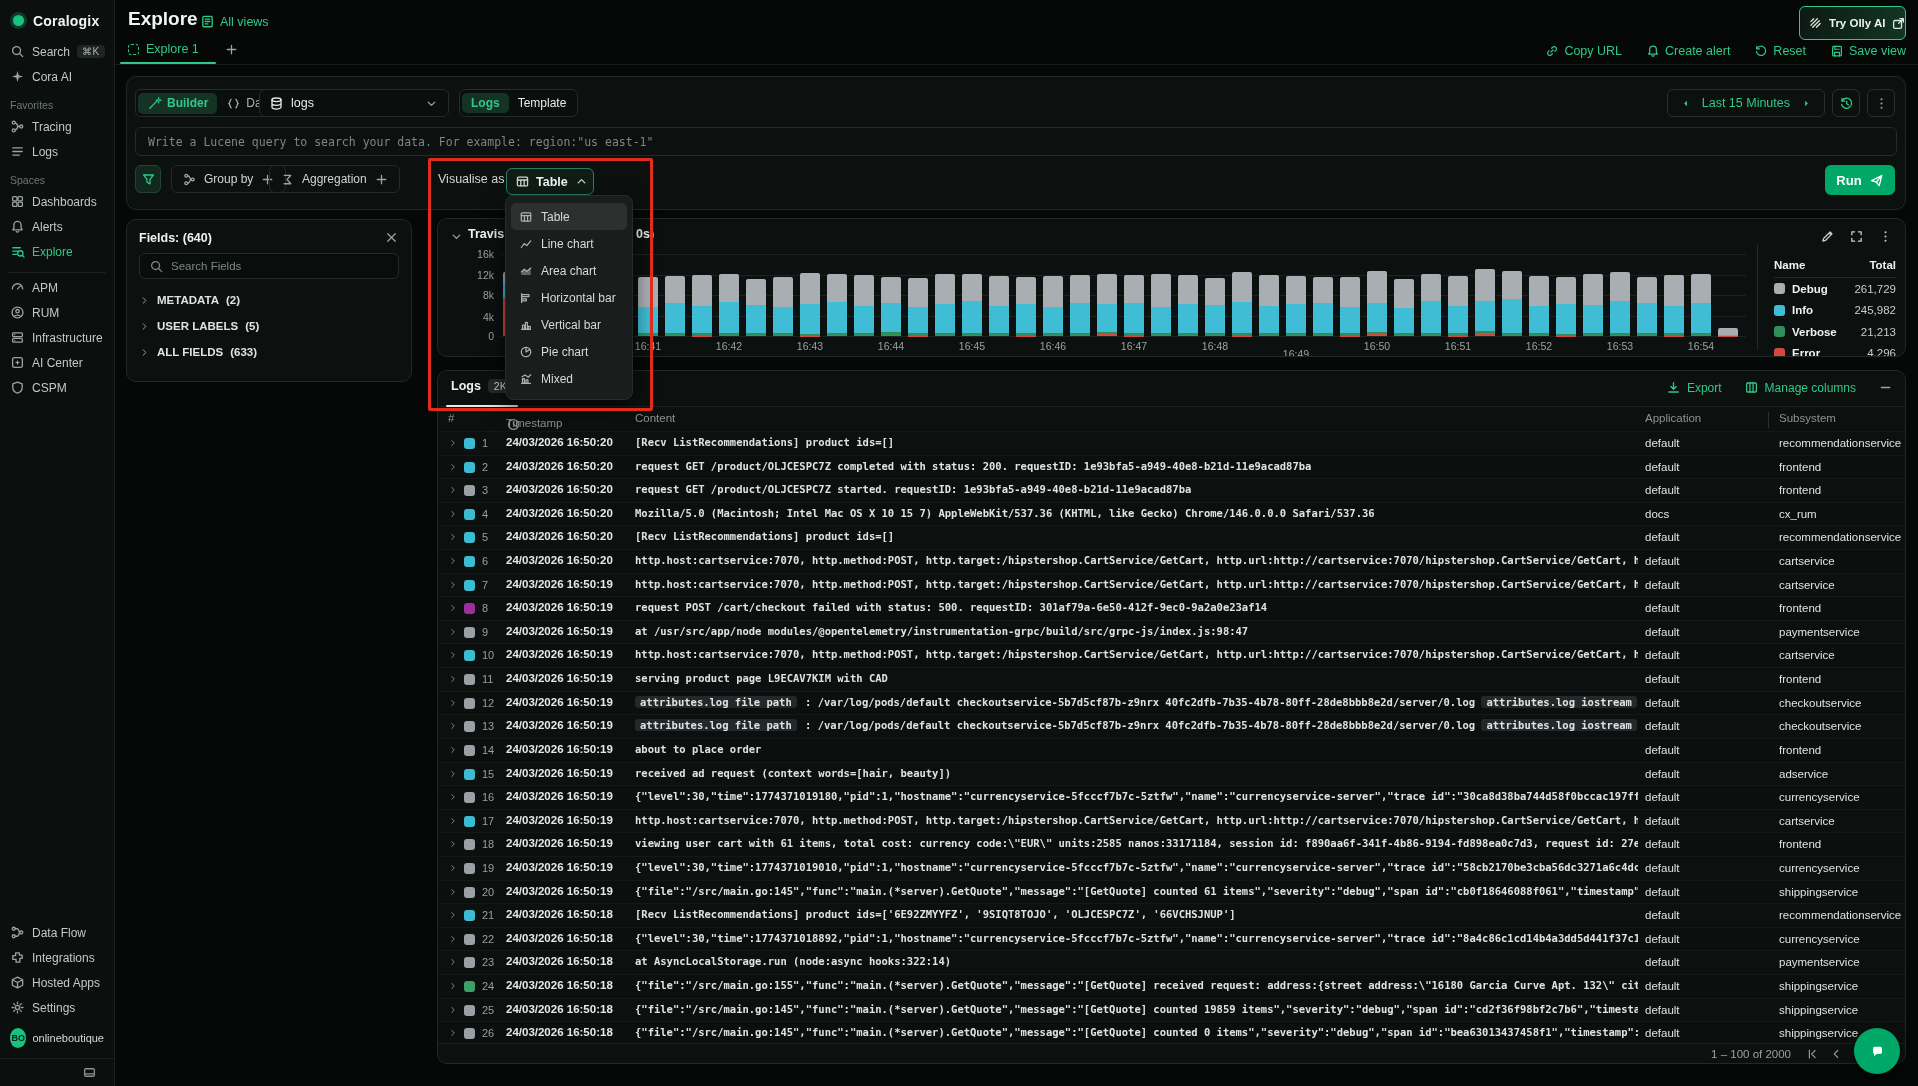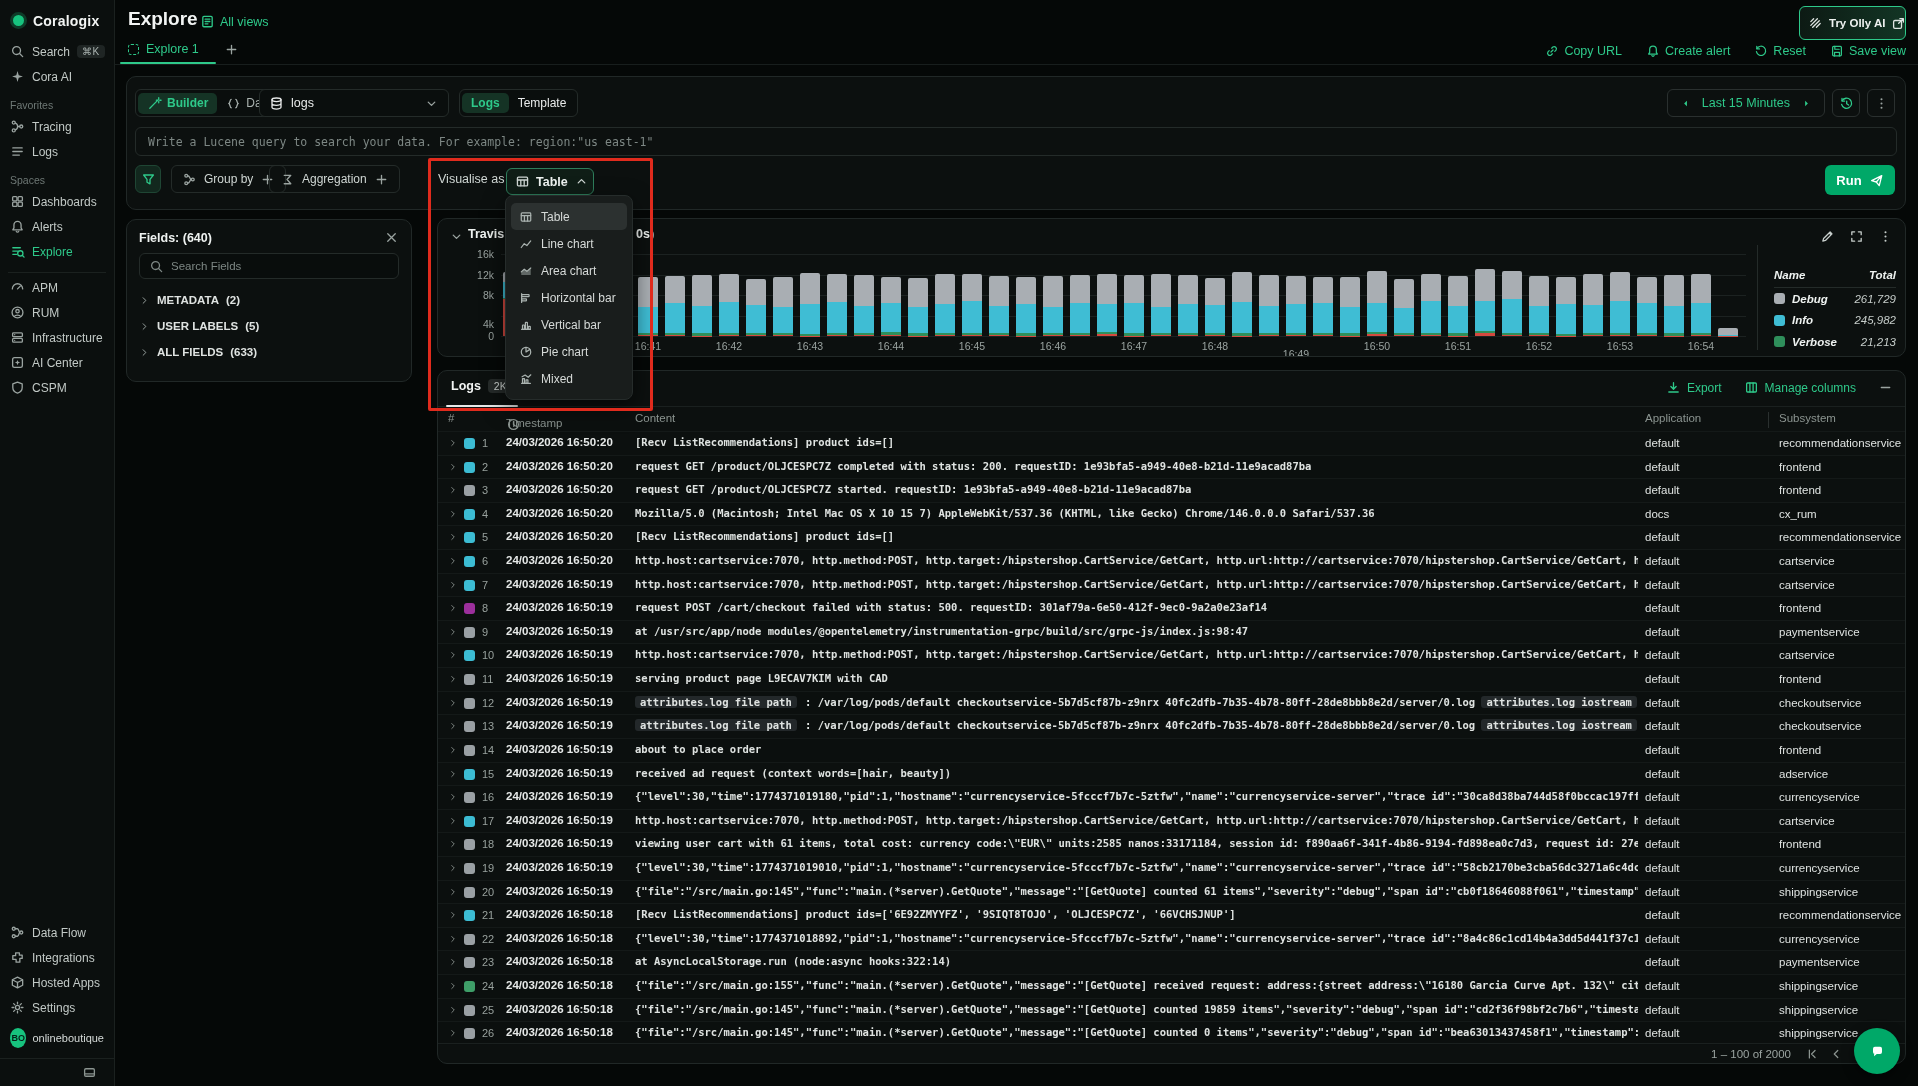--- a/index.html
+++ b/index.html
@@ -113,21 +113,21 @@
   #chart-title-left { left:30px; top:8px; font-size:12.5px; font-weight:bold; color:#eef2f0; }
   #chart-title-right { left:198px; top:8px; font-size:12.5px; font-weight:bold; color:#eef2f0; }
   #chart-icons { right:12px; top:10px; display:flex; gap:14px; color:#c6cdca; }
   #chart-icons .ico { cursor:pointer; }
   .gridline { position:absolute; left:63px; width:1245px; height:1px; background:#1c2221; }
   .ytick { position:absolute; width:48px; text-align:right; font-size:10.5px; color:#9aa3a0; left:8px; }
   .xtick { position:absolute; width:44px; margin-left:-22px; text-align:center; font-size:10.5px; color:#9aa3a0; top:121px; }
   .bar { position:absolute; top:35px; height:82px; width:20px; display:flex; flex-direction:column; justify-content:flex-end; }
   .bar div { width:100%; }
   #legend-divider { position:absolute; left:1319px; top:26px; height:105px; width:1px; background:#242b29; }
-  #legend { position:absolute; left:1336px; top:50px; width:122px;font-style:italic; }
+  #legend { position:absolute; left:1336px; top:40px; width:122px; }
   .lg-head { display:flex; justify-content:space-between; font-size:11.5px; font-weight:bold; color:#eef2f0;
              padding-bottom:6px; border-bottom:1px solid #242b29; }
   .lg-row { display:flex; align-items:center; gap:7px; height:21.5px; font-size:11.5px; }
   .lg-sw { width:11px; height:11px; border-radius:3px; flex:0 0 auto; }
   .lg-name { font-weight:bold; color:#eef2f0; }
   .lg-total { margin-left:auto; color:#c6cdca; }
 
   
   #vis-menu { position:absolute; left:505px; top:195px; width:128px; background:#191d1c; border:1px solid #262c2b;
               border-radius:8px; padding:7px 5px; z-index:40; box-shadow:0 8px 22px rgba(0,0,0,.6); }
@@ -643,21 +643,21 @@
         </span>
     </div>
     <div id="plot">
         <div class="gridline" style="top: 35px;"></div>
         <div class="ytick" style="top: 29px;">16k</div>
         <div class="gridline" style="top: 55.5px;"></div>
         <div class="ytick" style="top: 49.5px;">12k</div>
         <div class="gridline" style="top: 76px;"></div>
         <div class="ytick" style="top: 70px;">8k</div>
         <div class="gridline" style="top: 96.5px;"></div>
-        <div class="ytick" style="top: 99px;">4k</div>
+        <div class="ytick" style="top: 92px;">4k</div>
         <div class="gridline" style="top: 117px;"></div>
         <div class="ytick" style="top: 111px;">0</div>
         <div class="bar" style="left: 65px;">
           <div style="height: 10.3px; background: rgb(169, 174, 179); border-radius: 2px 2px 0px 0px;"></div>
           <div style="height: 15.4px; background: rgb(63, 189, 212);"></div>
           <div style="height: 1.5px; background: rgb(47, 143, 91);"></div>
           <div style="height: 36.9px; background: rgb(212, 73, 63);"></div>
         </div>
         <div class="bar" style="left: 92px;">
           <div style="height: 28.7px; background: rgb(169, 174, 179); border-radius: 2px 2px 0px 0px;"></div>

